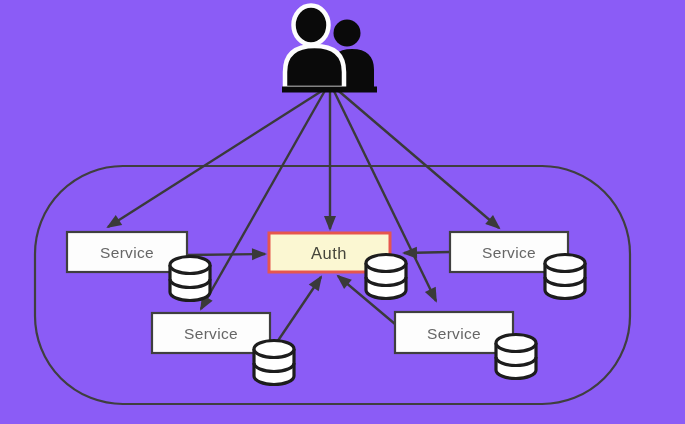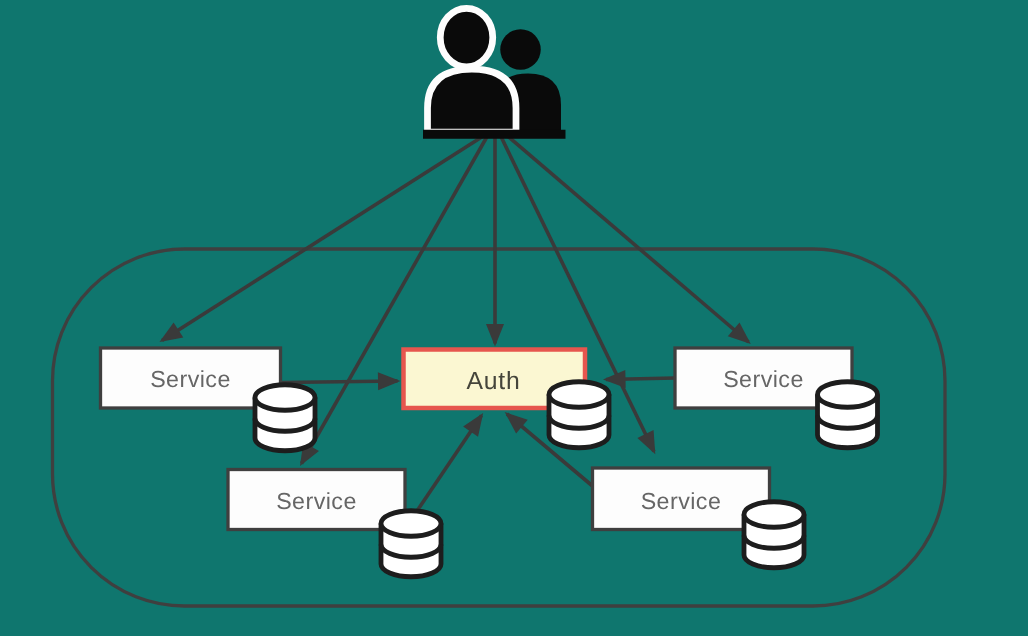--- a/index.html
+++ b/index.html
@@ -1,19 +1,19 @@
 <!DOCTYPE html>
 <html><head>
 <meta charset="utf-8">
 <style>
   html,body{margin:0;padding:0;background:#ffffff;}
   #canvas{
     position:relative;
     width:685px;height:424px;
-    background:#0f766e;
+    background:#8b5cf6;
     font-family:"Liberation Sans", sans-serif;
     overflow:hidden;
   }
   svg{position:absolute;left:0;top:0;}
   text{font-family:"Liberation Sans", sans-serif;}
   .svc-label{fill:#666666;font-size:15.5px;letter-spacing:0.3px;}
   .auth-label{fill:#45453b;font-size:16.5px;letter-spacing:0.5px;}
 </style>
 </head>
 <body>

